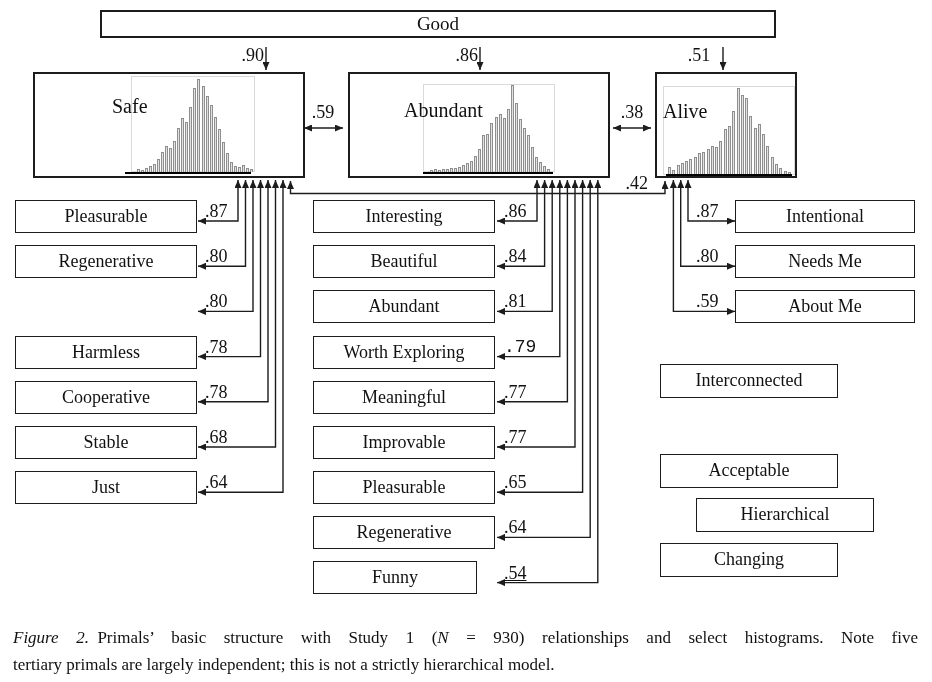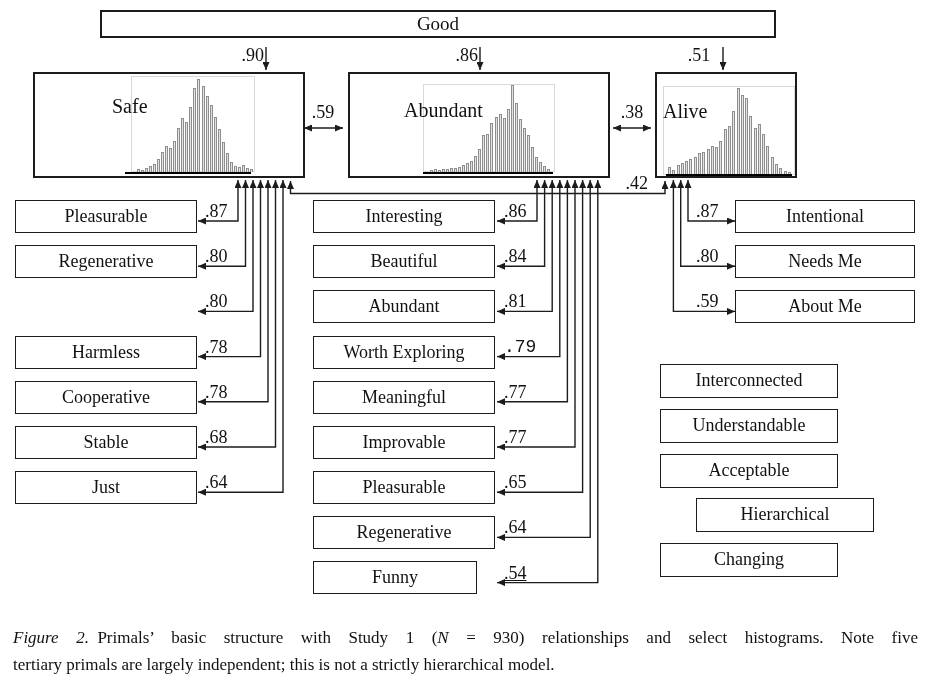--- a/index.html
+++ b/index.html
@@ -258,23 +258,20 @@
       <span>Needs Me</span>
     </div>
     <div class="loadlbl" style="left: 696px; top: 246.2px;">.80</div>
     <div class="obox" style="left: 735px; top: 290.4px; width: 180px; height: 33px;">
       <span>About Me</span>
     </div>
     <div class="loadlbl" style="left: 696px; top: 291.4px;">.59</div>
     <div class="obox tbox" style="left: 660px; top: 364px; width: 178px; height: 34px;">
       <span>Interconnected</span>
     </div>
-    <div class="obox tbox" style="left: 660px; top: 408.8px; width: 178px; height: 34px;">
-      <span>Understandable</span>
-    </div>
     <div class="obox tbox" style="left: 660px; top: 453.6px; width: 178px; height: 34px;">
       <span>Acceptable</span>
     </div>
     <div class="obox tbox" style="left: 696px; top: 498.4px; width: 178px; height: 34px;">
       <span>Hierarchical</span>
     </div>
     <div class="obox tbox" style="left: 660px; top: 543.2px; width: 178px; height: 34px;">
       <span>Changing</span>
     </div>
   </div>

